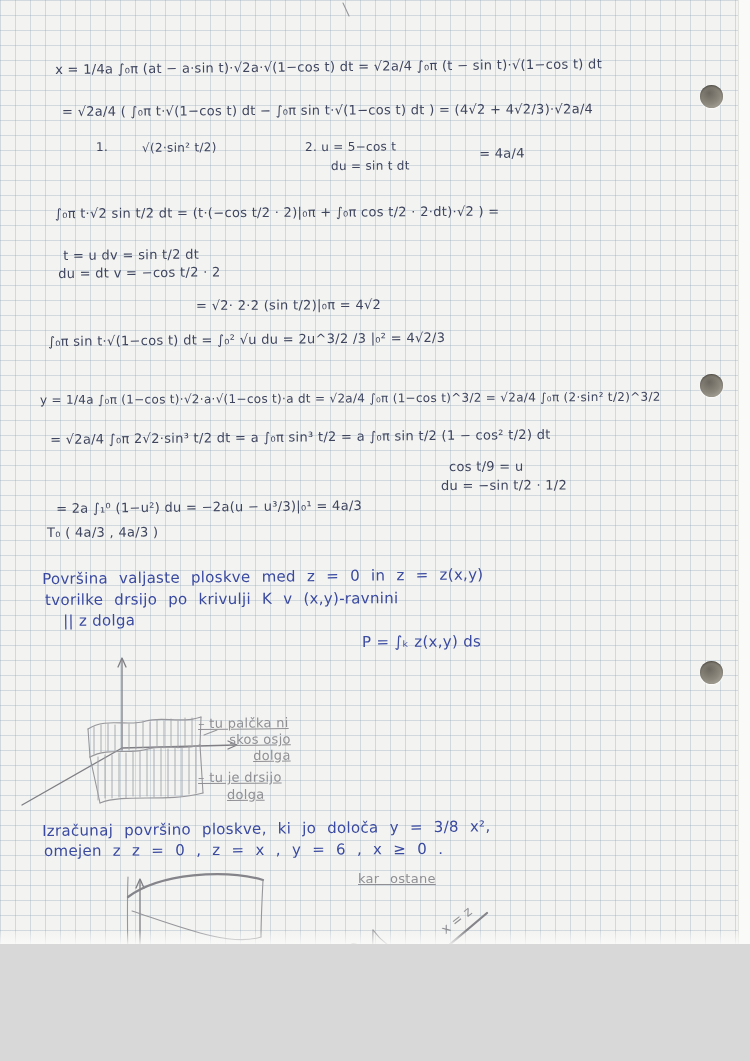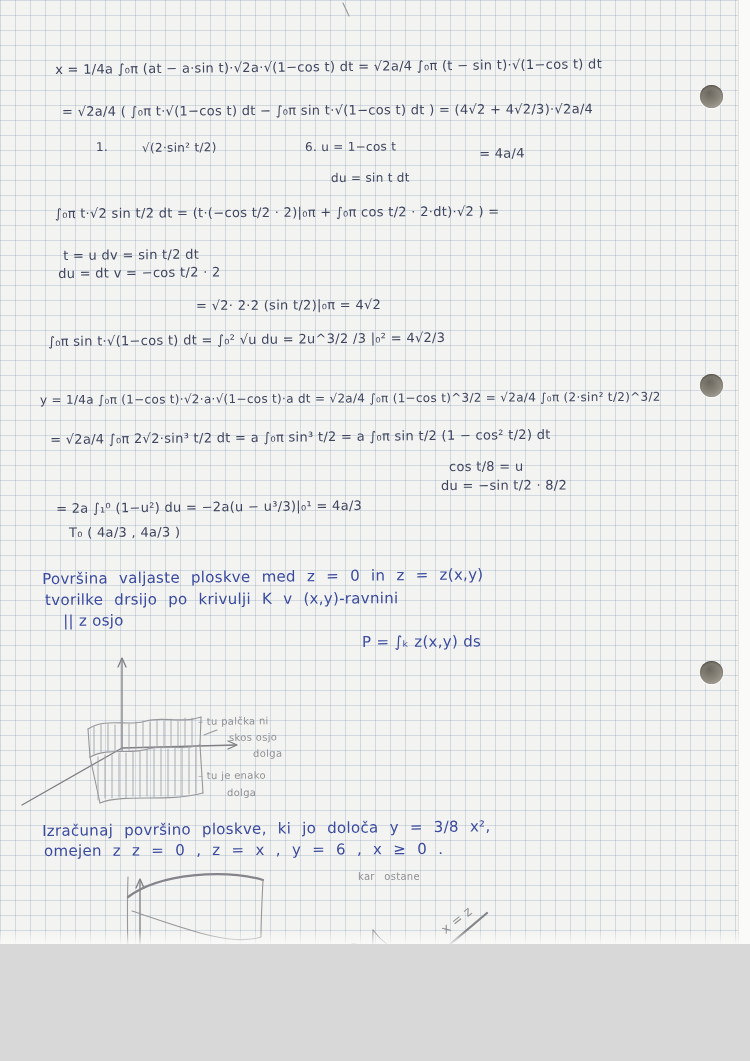--- a/index.html
+++ b/index.html
@@ -14,21 +14,21 @@
   }
   .edge-right{position:absolute;right:0;top:0;width:11px;height:100%;background:#fafaf8;border-left:1px solid #e3e4e0;}
   .corner-fade{position:absolute;left:0;bottom:0;width:100%;height:14px;background:linear-gradient(to bottom, rgba(250,250,248,0), rgba(250,250,248,.85));}
   .hole{position:absolute;width:23px;height:23px;border-radius:50%;
     background:radial-gradient(circle at 40% 35%, #6b675f, #8d887d 55%, #b0aba0 90%);
     box-shadow:0 1px 2px rgba(255,255,255,.8), inset 0 1px 2px rgba(0,0,0,.45);}
   .t{position:absolute;white-space:nowrap;letter-spacing:.3px;line-height:1.25;}
   .ink{color:#3f455f;}
   .blue{color:#3a4aa0;}
   .pencil{color:#8f8f94;}
-  .s12{font-size:12px;} .s13{font-size:13px;} .s14{font-size:10px;} .s15{font-size:15px;}
+  .s12{font-size:12px;} .s13{font-size:13px;} .s14{font-size:13px;text-decoration:underline;} .s15{font-size:15px;}
   .r1{transform:rotate(-0.6deg);transform-origin:left top;}
   .r2{transform:rotate(-0.3deg);transform-origin:left top;}
   .ws{word-spacing:6px;}
   .sk{position:absolute;}
   svg path, svg line, svg polyline{fill:none;stroke-linecap:round;stroke-linejoin:round;}
   .ax{stroke:#7e7e84;stroke-width:1.3;}
   .pc{stroke:#96969b;stroke-width:1.1;}
   .pcb{stroke:#84848a;stroke-width:2.2;}
   .hatch{stroke:#a3a3a8;stroke-width:.9;}
 </style>
@@ -45,62 +45,62 @@
 
   <svg class="sk" style="left:338px;top:0;" width="20" height="20" viewBox="0 0 20 20">
     <path class="pc" d="M5,3 L11,16"></path>
   </svg>
 
   <div class="t ink s13 r1" style="left:55px;top:62px;">x = 1/4a ∫₀π (at − a·sin t)·√2a·√(1−cos t) dt = √2a/4 ∫₀π (t − sin t)·√(1−cos t) dt</div>
   <div class="t ink s13 r2" style="left:62px;top:104px;">= √2a/4 ( ∫₀π t·√(1−cos t) dt − ∫₀π sin t·√(1−cos t) dt ) = (4√2 + 4√2/3)·√2a/4</div>
 
   <div class="t ink s12 r1" style="left:96px;top:140px;">1.</div>
   <div class="t ink s12 r1" style="left:142px;top:141px;text-align:right;">√(2·sin² t/2)</div>
-  <div class="t ink s12 r2" style="left:305px;top:140px;">6.  u = 1−cos t</div>
-  <div class="t ink s12 r2" style="left:331px;top:159px;margin-top:12px;">du = sin t dt</div>
+  <div class="t ink s12 r2" style="left:305px;top:140px;">2.  u = 5−cos t</div>
+  <div class="t ink s12 r2" style="left:331px;top:159px;">du = sin t dt</div>
   <div class="t ink s13 r1" style="left:479px;top:146px;">= 4a/4</div>
 
   <div class="t ink s13 r2" style="left:55px;top:206px;">∫₀π t·√2 sin t/2 dt = (t·(−cos t/2 · 2)|₀π + ∫₀π cos t/2 · 2·dt)·√2 ) =</div>
   <div class="t ink s13 r1" style="left:63px;top:248px;">t = u        dv = sin t/2 dt</div>
   <div class="t ink s13 r1" style="left:58px;top:266px;">du = dt     v = −cos t/2 · 2</div>
   <div class="t ink s13 r2" style="left:196px;top:298px;">= √2· 2·2 (sin t/2)|₀π = 4√2</div>
 
   <div class="t ink s13 r1" style="left:48px;top:334px;">∫₀π sin t·√(1−cos t) dt = ∫₀² √u du = 2u^3/2 /3 |₀² = 4√2/3</div>
 
   <div class="t ink s12 r2" style="left:40px;top:393px;">y = 1/4a ∫₀π (1−cos t)·√2·a·√(1−cos t)·a dt = √2a/4 ∫₀π (1−cos t)^3/2 = √2a/4 ∫₀π (2·sin² t/2)^3/2</div>
   <div class="t ink s13 r1" style="left:50px;top:432px;">= √2a/4 ∫₀π 2√2·sin³ t/2 dt = a ∫₀π sin³ t/2 = a ∫₀π sin t/2 (1 − cos² t/2) dt</div>
-  <div class="t ink s13 r2" style="left:449px;top:459px;">cos t/8 = u</div>
-  <div class="t ink s13 r2" style="left:441px;top:478px;">du = −sin t/2 · 8/2</div>
+  <div class="t ink s13 r2" style="left:449px;top:459px;">cos t/9 = u</div>
+  <div class="t ink s13 r2" style="left:441px;top:478px;">du = −sin t/2 · 1/2</div>
   <div class="t ink s13 r1" style="left:56px;top:501px;">= 2a ∫₁⁰ (1−u²) du = −2a(u − u³/3)|₀¹ = 4a/3</div>
-  <div class="t ink s13 r2" style="left:69px;top:525px;">T₀ ( 4a/3 , 4a/3 )</div>
+  <div class="t ink s13 r2" style="left:47px;top:525px;">T₀ ( 4a/3 , 4a/3 )</div>
 
   <div class="t blue s15 ws r1" style="left:42px;top:570px;">Površina valjaste ploskve med z = 0 in z = z(x,y)</div>
   <div class="t blue s15 ws r2" style="left:45px;top:591px;">tvorilke drsijo po krivulji K v (x,y)-ravnini</div>
-  <div class="t blue s15 r1" style="left:63px;top:612px;">|| z osjo</div>
+  <div class="t blue s15 r1" style="left:63px;top:612px;">|| z dolga</div>
   <div class="t blue s15 r2" style="left:362px;top:633px;">P = ∫ₖ z(x,y) ds</div>
 
   <svg class="sk" style="left:10px;top:645px;" width="300" height="175" viewBox="0 0 300 175">
     <path class="ax" d="M112,105 L112,14"></path>
       <path class="ax" d="M108,22 L112,13 L116,22"></path>
     <path class="ax" d="M112,103 L226,100"></path>
       <path class="ax" d="M218,96 L227,100 L218,104"></path>
     <path class="ax" d="M112,103 L12,160"></path>
     <path class="pc" d="M78,84 C96,72 118,82 136,76 C152,71 172,79 191,72"></path>
     <path class="pc" d="M80,112 C98,102 120,110 138,104 C154,99 172,106 190,100"></path>
     <path class="pc" d="M78,84 L80,112 M191,72 L190,100"></path>
     <path class="hatch" d="M84,82V109 M91,80V107 M98,79V106 M105,80V106 M112,78V105 M119,79V105 M126,77V104 M133,76V103 M140,77V104 M147,75V102 M154,76V103 M161,74V102 M168,76V103 M175,73V101 M182,73V100"></path>
     <path class="pc" d="M90,158 C115,148 155,158 193,148"></path>
     <path class="pc" d="M80,112 L90,158 M190,100 L193,148"></path>
     <path class="hatch" d="M88,112V155 M95,110V153 M102,110V153 M109,108V152 M116,108V153 M123,106V151 M130,106V152 M137,104V151 M144,104V152 M151,103V151 M158,104V152 M165,102V150 M172,103V151 M179,101V149 M186,101V148"></path>
     <path class="pc" d="M194,90 L207,85"></path>
   </svg>
   <div class="t pencil s14 r1" style="left:198px;top:716px;">– tu palčka ni</div>
   <div class="t pencil s14 r1" style="left:229px;top:732px;">skos osjo</div>
   <div class="t pencil s14 r1" style="left:253px;top:748px;">dolga</div>
-  <div class="t pencil s14 r2" style="left:198px;top:770px;">– tu je enako</div>
+  <div class="t pencil s14 r2" style="left:198px;top:770px;">– tu je drsijo</div>
   <div class="t pencil s14 r2" style="left:227px;top:787px;">dolga</div>
 
   <div class="t blue s15 ws r1" style="left:42px;top:822px;">Izračunaj površino ploskve, ki jo določa y = 3/8 x²,</div>
   <div class="t blue s15 ws r2" style="left:44px;top:842px;">omejen z   z = 0 , z = x , y = 6 , x ≥ 0 .</div>
 
   <svg class="sk" style="left:0;top:865px;" width="310" height="196" viewBox="0 0 310 196">
     <path class="ax" d="M140,97 L140,15"></path>
       <path class="ax" d="M136,23 L140,14 L144,23"></path>
     <path class="ax" d="M140,97 L292,94"></path>
       <path class="ax" d="M284,90 L293,94 L284,98"></path>

